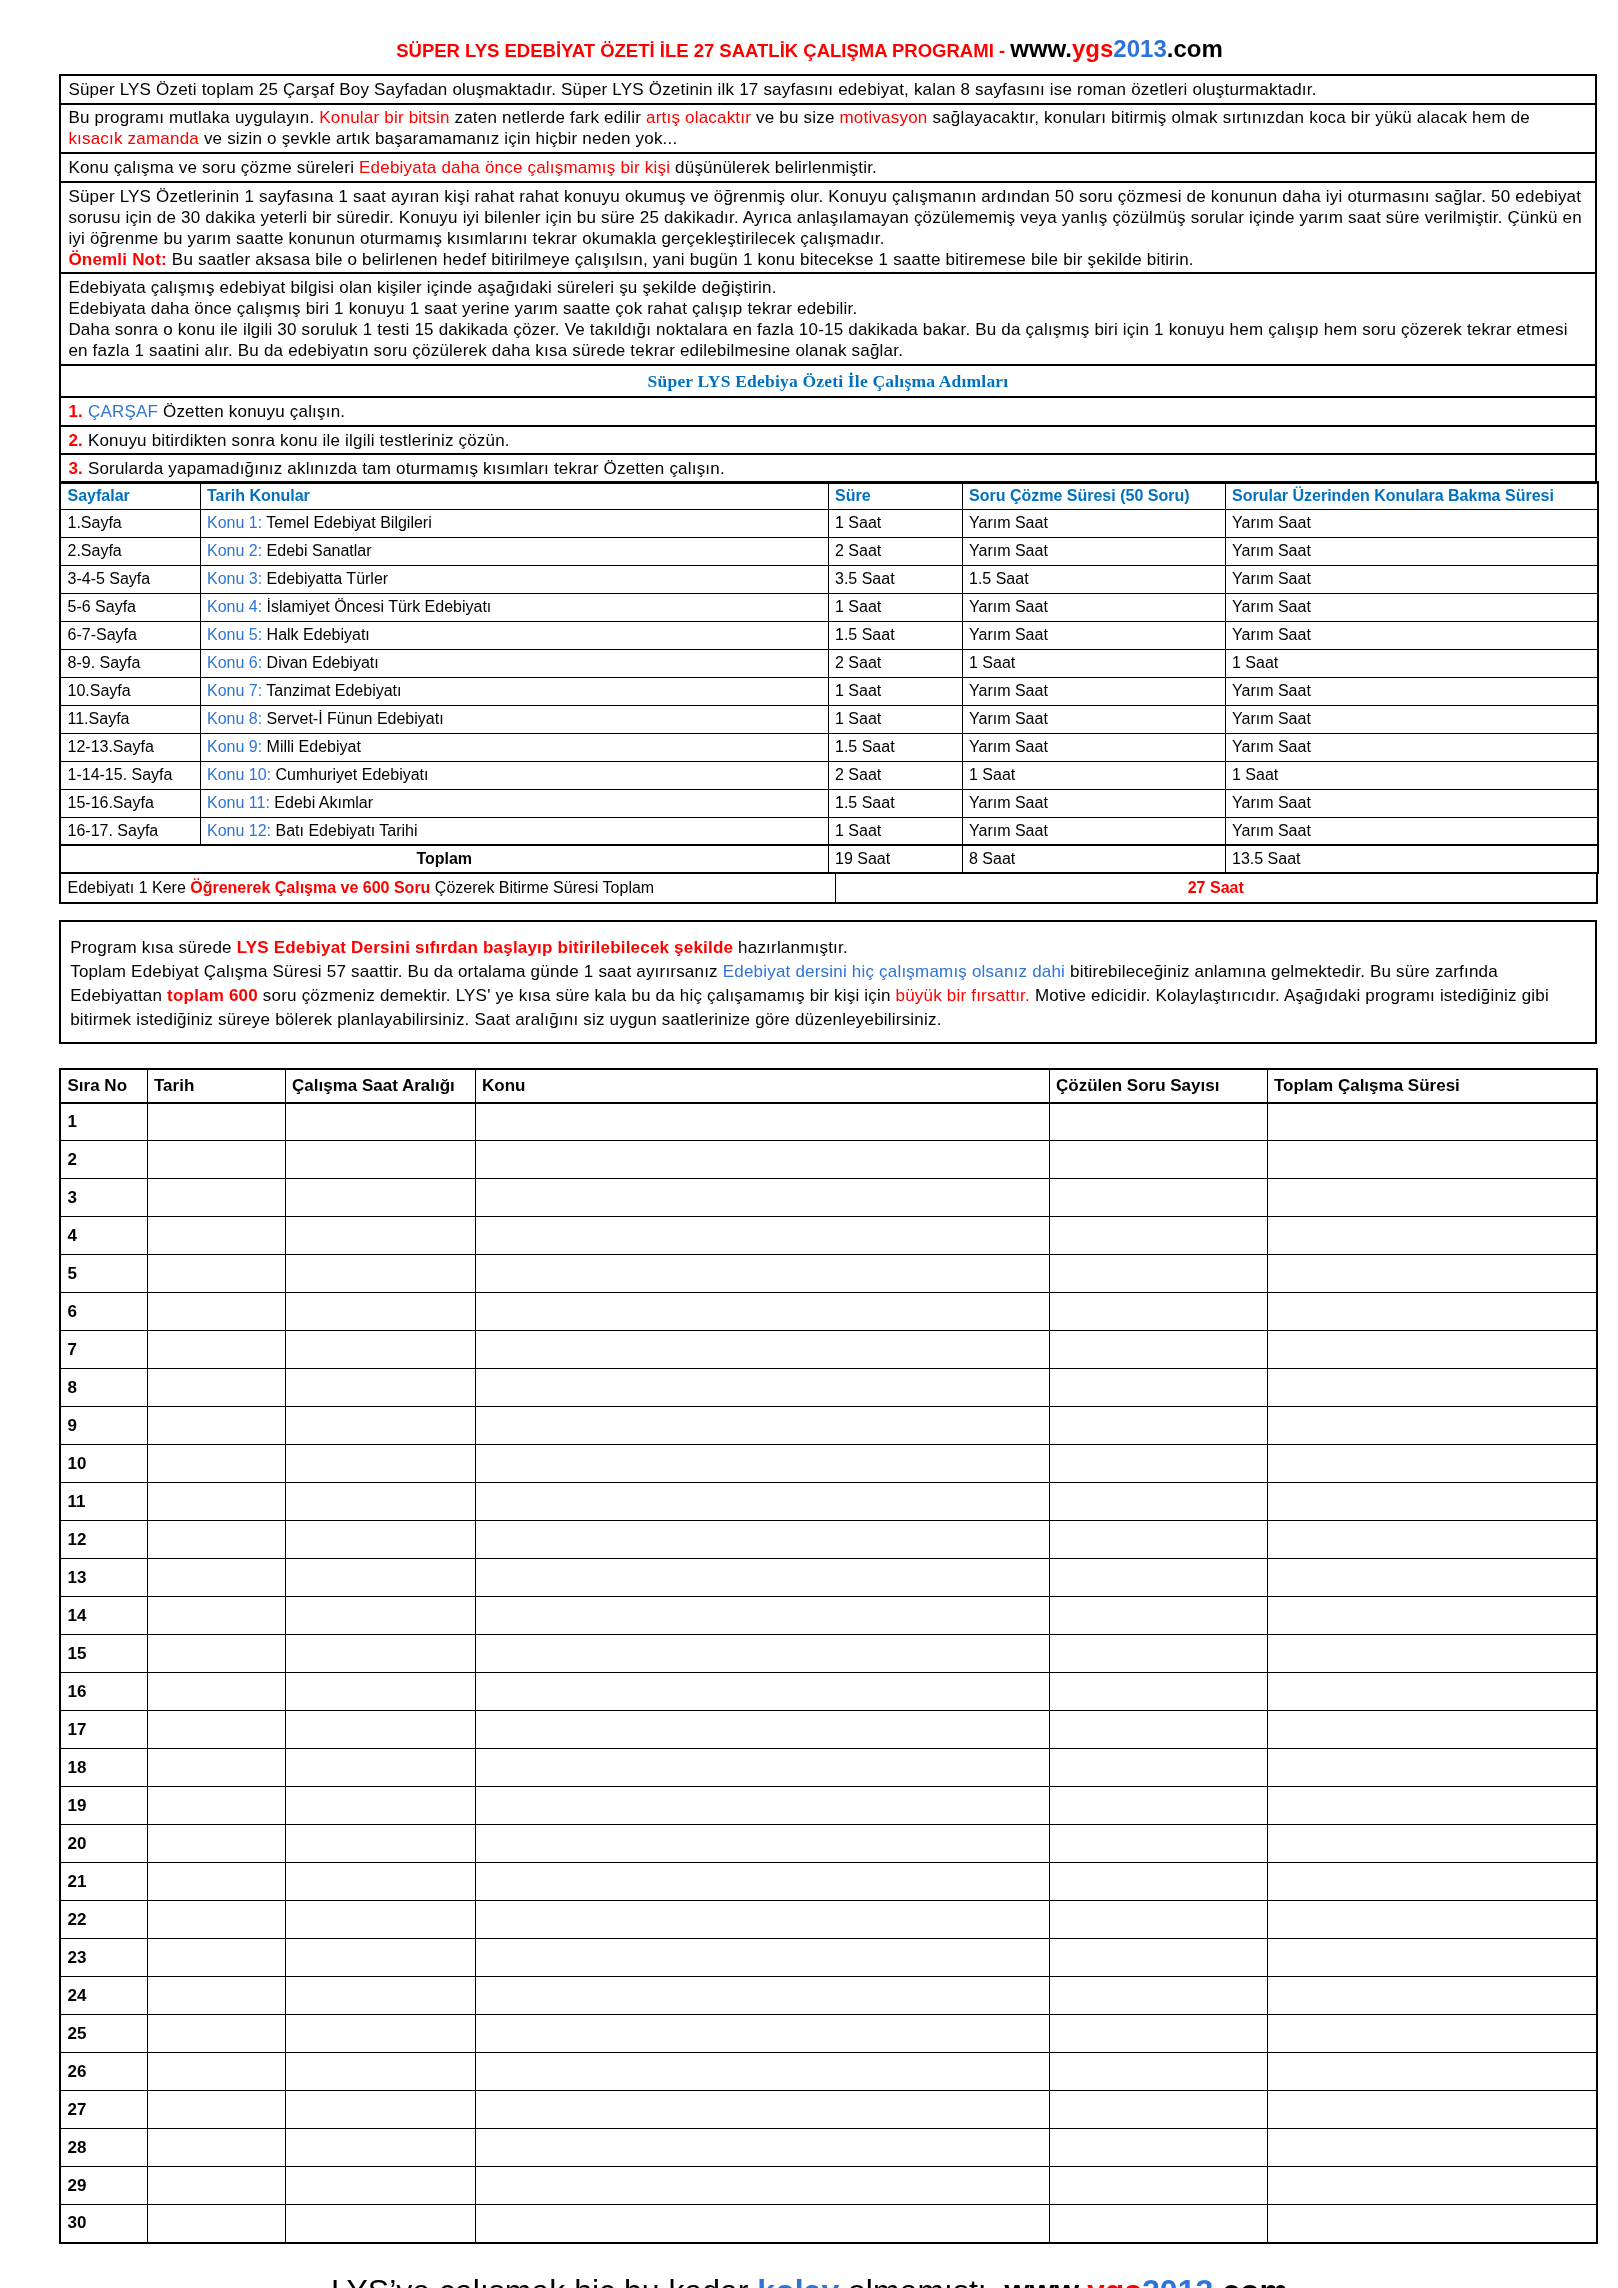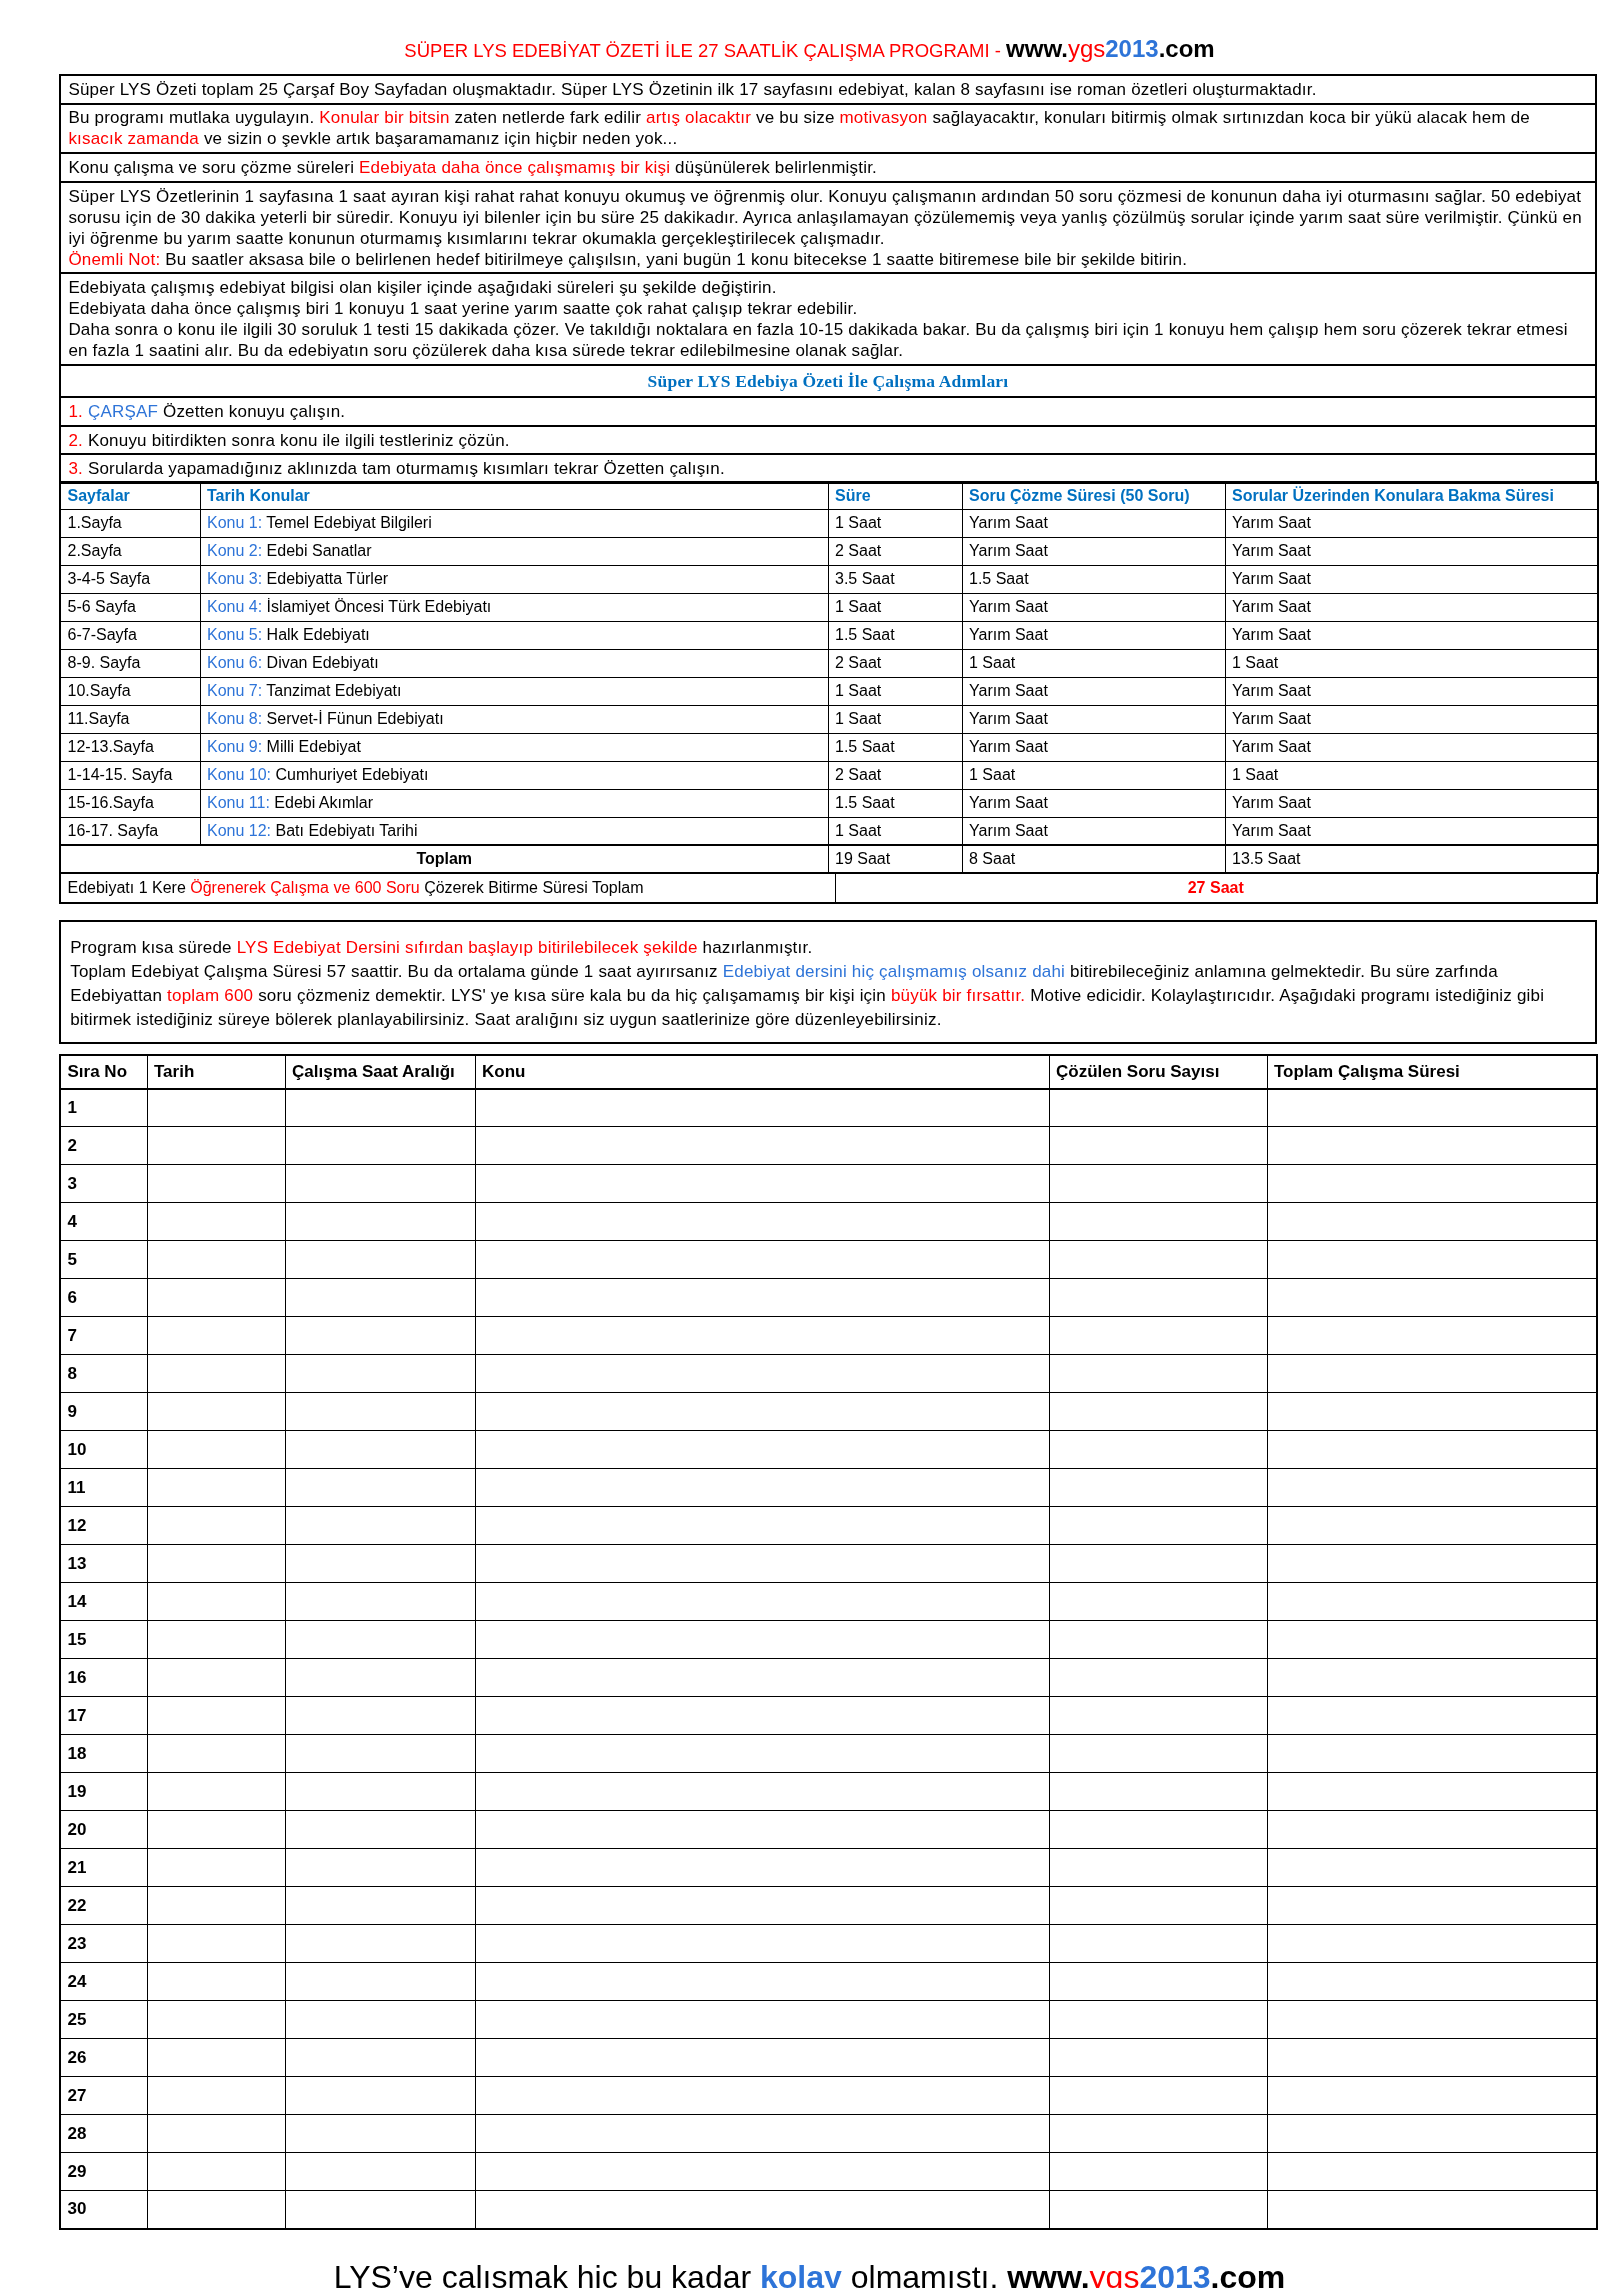--- a/index.html
+++ b/index.html
@@ -19,21 +19,21 @@
 
   
   .stack{ border:2.8px solid var(--ink); margin-top:11px; }
   .note-row{ border-bottom:2.8px solid var(--ink); padding:2.8px 7.4px; font-size:17px; line-height:21px; letter-spacing:0.2px;}
   .note-row:last-child{ border-bottom:none; }
   .note-row p{ margin:0; }
   .heading-row{ text-align:center; color:var(--hblue); font-weight:bold; font-size:17.5px; padding:4.6px 7.4px;font-family:Liberation Serif, serif;}
 
   
   .s-red{ color:var(--red); }
-  .s-redbold{ color:var(--red); font-weight:normal; }
+  .s-redbold{ color:var(--red); font-weight:bold; }
   .s-blue{ color:var(--blue); }
   .s-bluebold{ color:var(--blue); font-weight:bold; }
   .s-bold{ font-weight:bold; }
 
   
   table{ border-collapse:collapse; table-layout:fixed; }
   .study-table{ width:1538px; border:2.8px solid var(--ink); margin-top:-2.8px; }
   .study-table th,.study-table td{ border:1.8px solid var(--ink); padding:1.8px 6.5px; text-align:left; vertical-align:middle; overflow:hidden; white-space:nowrap;}
   .study-table th{ color:var(--hblue); font-size:16px; font-weight:bold; height:27px;}
   .study-table td{ font-size:16px; height:28px; }
@@ -43,21 +43,21 @@
 
   
   .grand-table{ width:1538px; border:2.8px solid var(--ink); margin-top:-1.8px; }
   .grand-table td{ border:1.8px solid var(--ink); font-size:16px; padding:2.8px 6.5px; height:29.5px; vertical-align:middle;}
   .grand-value{ text-align:center; color:var(--red); font-weight:bold; }
 
   
   .program-box{ border:2.8px solid var(--ink); margin-top:15.7px; padding:14.8px 9.2px 9.2px 9.2px; font-size:17px; line-height:24px; letter-spacing:0.2px;}
 
   
-  .schedule-table{ width:1538px; border:2.8px solid var(--ink); margin-top:10px; }
+  .schedule-table{ width:1538px; border:2.8px solid var(--ink); margin-top:24px; }
   .schedule-table th{ border:1.8px solid var(--ink); border-bottom:2.8px solid var(--ink); font-size:17px; font-weight:bold; text-align:left; padding:5.5px 6.5px; height:34px; white-space:nowrap; overflow:hidden;}
   .schedule-table td{ border:1.8px solid var(--ink); height:38px; font-size:17px; font-weight:bold; padding:1.8px 6.5px; vertical-align:middle;}
 
   
   .doc-footer{ text-align:center; margin-top:29.5px; font-size:32px; }
 </style>
 </head>
 <body>
 
 <div class="doc-title"><span class="s-redbold s-sm">SÜPER LYS EDEBİYAT ÖZETİ İLE 27 SAATLİK ÇALIŞMA PROGRAMI - </span><span class="s-bold">www.</span><span class="s-redbold">ygs</span><span class="s-bluebold">2013</span><span class="s-bold">.com</span></div>

